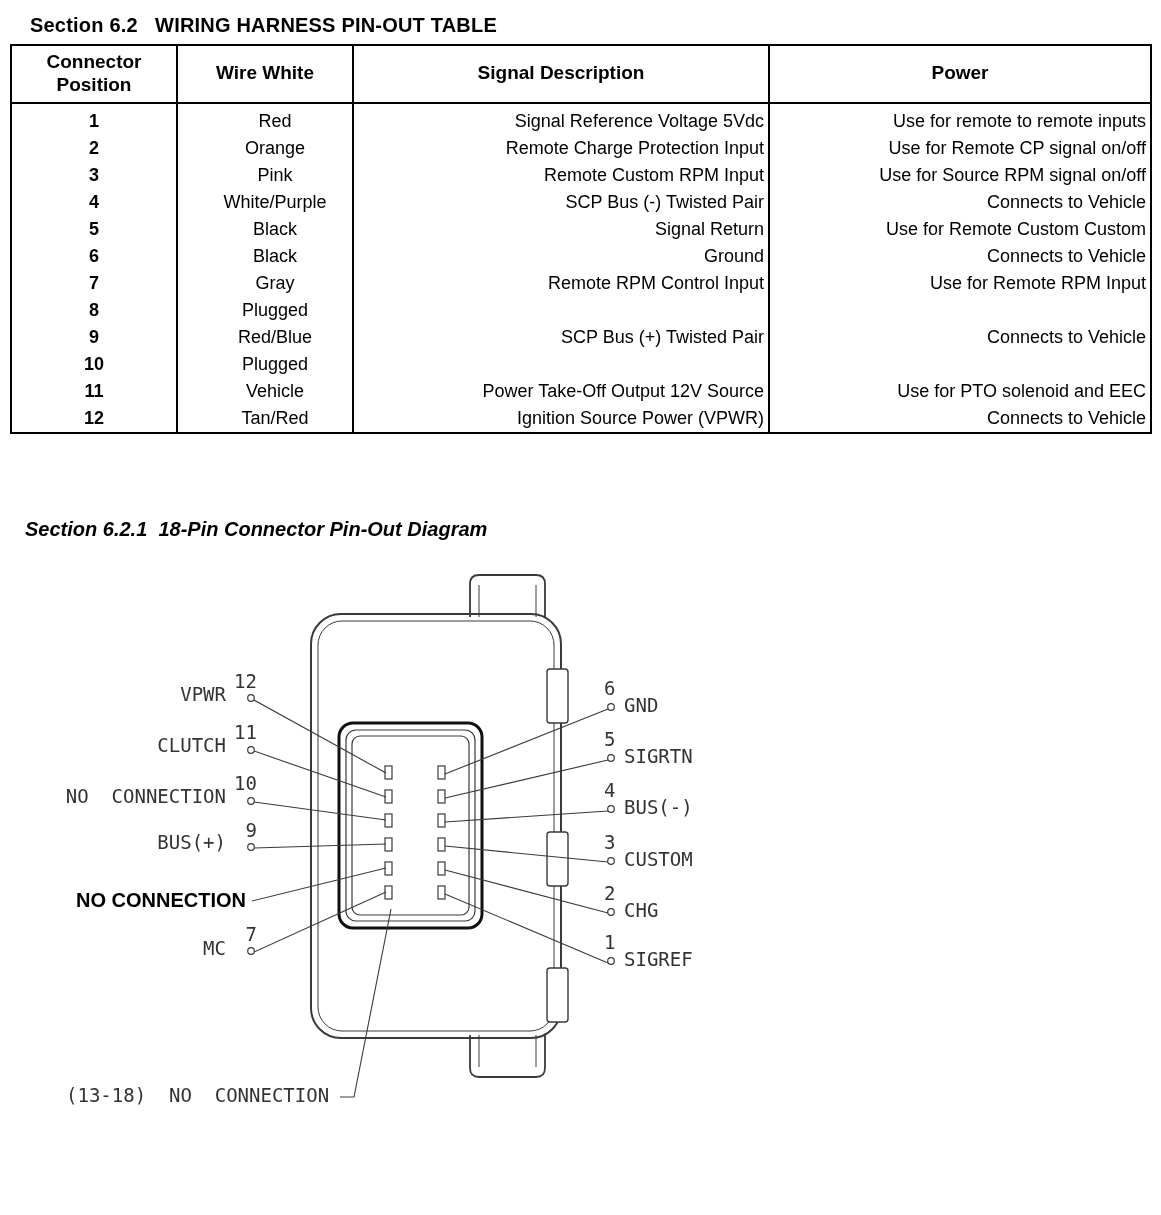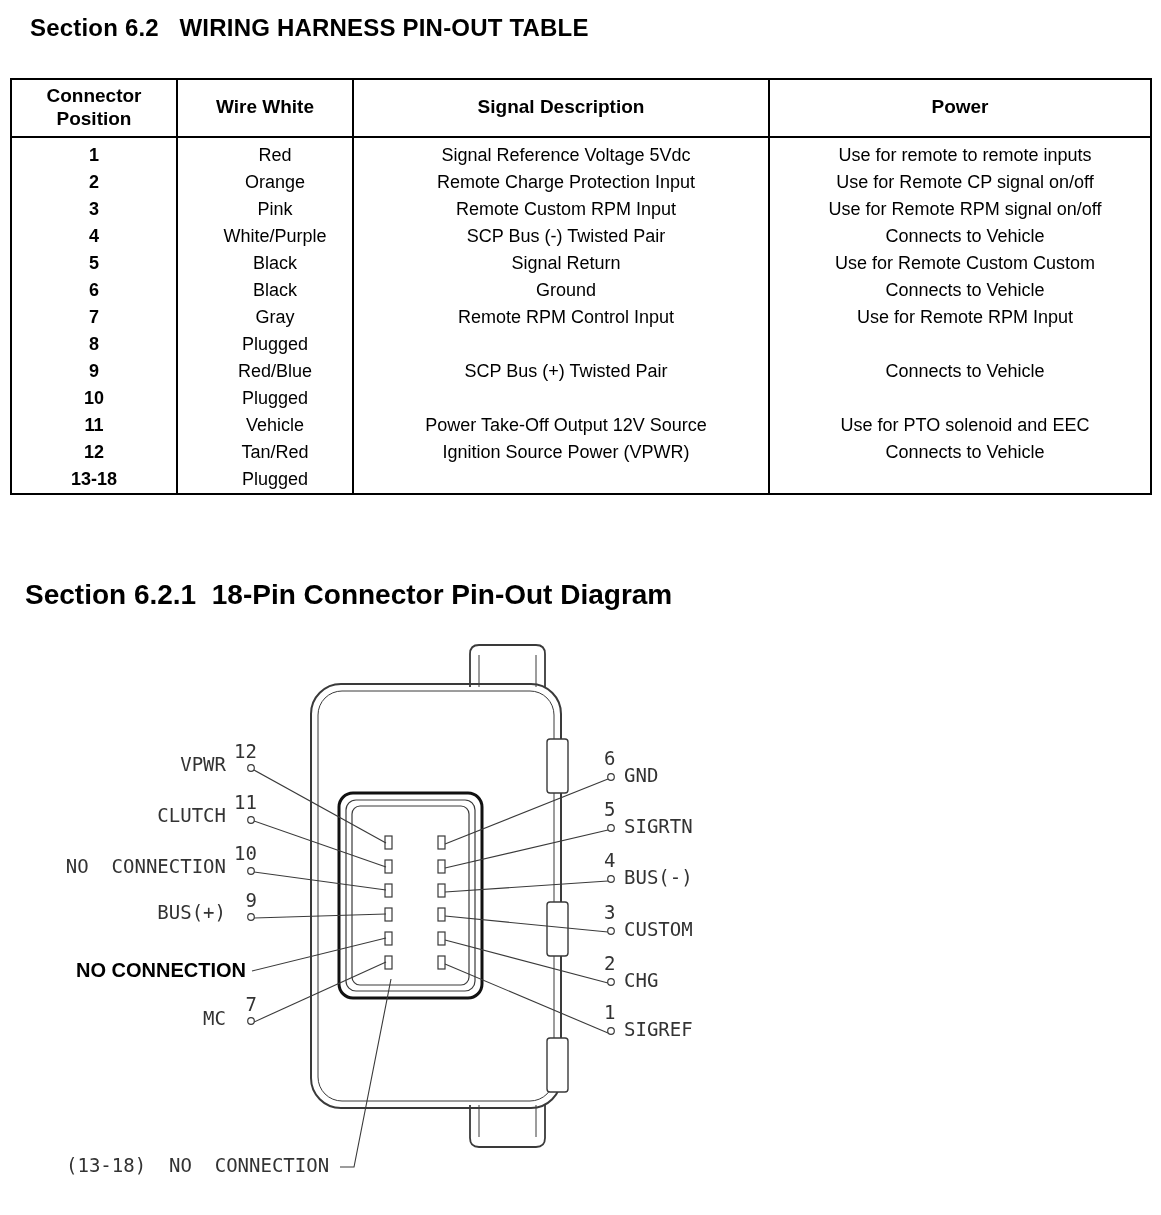--- a/index.html
+++ b/index.html
@@ -3,43 +3,43 @@
 <meta charset="utf-8">
 <style>
   * { margin:0; padding:0; box-sizing:border-box; }
   html,body { background:#ffffff; }
   body {
     width:1161px; height:1215px; overflow:hidden;
     color:#000; font-family:"Liberation Sans", sans-serif;
     position:relative;
   }
   .title {
-    font-size:24px; font-weight:700; letter-spacing:.2px;
+    font-size:20px; font-weight:700; letter-spacing:.2px;
     margin:14px 0 0 30px; white-space:pre;
   }
   table.pinout {
     border-collapse:collapse; table-layout:fixed;
-    width:1140px; margin:36px 0 0 10px;
+    width:1140px; margin:7px 0 0 10px;
     border:2px solid #000;
   }
   .pinout th {
     border:2px solid #000; background:#fff;
     font-size:19px; font-weight:700; text-align:center; vertical-align:middle;
     padding:5px 4px; white-space:pre-line; line-height:1.2;
   }
   .pinout td {
     border-left:2px solid #000; border-right:2px solid #000;
     font-size:18px; line-height:27px; vertical-align:top; padding:0 4px;
   }
   .pinout tbody tr:first-child td { padding-top:4px; }
   td.pos   { text-align:center; font-weight:700; }
   td.color { text-align:center;padding-left:24px; }
-  td.sig, td.notes { text-align:center; padding-left:14px; }
+  td.sig, td.notes { text-align:right; padding-left:14px; }
   .subtitle {
-    font-size:28px; font-weight:700; margin:84px 0 0 25px; white-space:pre;
+    font-size:20px; font-weight:700; margin:84px 0 0 25px; white-space:pre;font-style:italic;
   }
   svg.diagram { display:block; margin-top:16px; }
   .cad  { font-family:"DejaVu Sans Mono", monospace; font-size:19px; fill:#333; }
   .boldlabel { font-family:"Liberation Sans", sans-serif; font-weight:700; font-size:20px; fill:#000; }
 </style>
 </head>
 <body>
 
 <div class="page">
 
@@ -74,21 +74,21 @@
           <td class="pos">2</td>
           <td class="color">Orange</td>
           <td class="sig">Remote Charge Protection Input</td>
           <td class="notes">Use for Remote CP signal on/off</td>
         </tr>
 
         <tr>
           <td class="pos">3</td>
           <td class="color">Pink</td>
           <td class="sig">Remote Custom RPM Input</td>
-          <td class="notes">Use for Remote RPM signal on/off</td>
+          <td class="notes">Use for Source RPM signal on/off</td>
         </tr>
 
         <tr>
           <td class="pos">4</td>
           <td class="color">White/Purple</td>
           <td class="sig">SCP Bus (-) Twisted Pair</td>
           <td class="notes">Connects to Vehicle</td>
         </tr>
 
         <tr>
@@ -140,26 +140,20 @@
           <td class="notes">Use for PTO solenoid and EEC</td>
         </tr>
 
         <tr>
           <td class="pos">12</td>
           <td class="color">Tan/Red</td>
           <td class="sig">Ignition Source Power (VPWR)</td>
           <td class="notes">Connects to Vehicle</td>
         </tr>
 
-        <tr>
-          <td class="pos">13-18</td>
-          <td class="color">Plugged</td>
-          <td class="sig"></td>
-          <td class="notes"></td>
-        </tr>
 
     </tbody>
   </table>
 
   <h2 class="subtitle">Section 6.2.1  18-Pin Connector Pin-Out Diagram</h2>
 
   <svg class="diagram" viewBox="0 640 1161 575" width="1161" height="575" xmlns="http://www.w3.org/2000/svg">
 
     <g fill="none" stroke="#3a3a3a" stroke-width="1.6">
 

